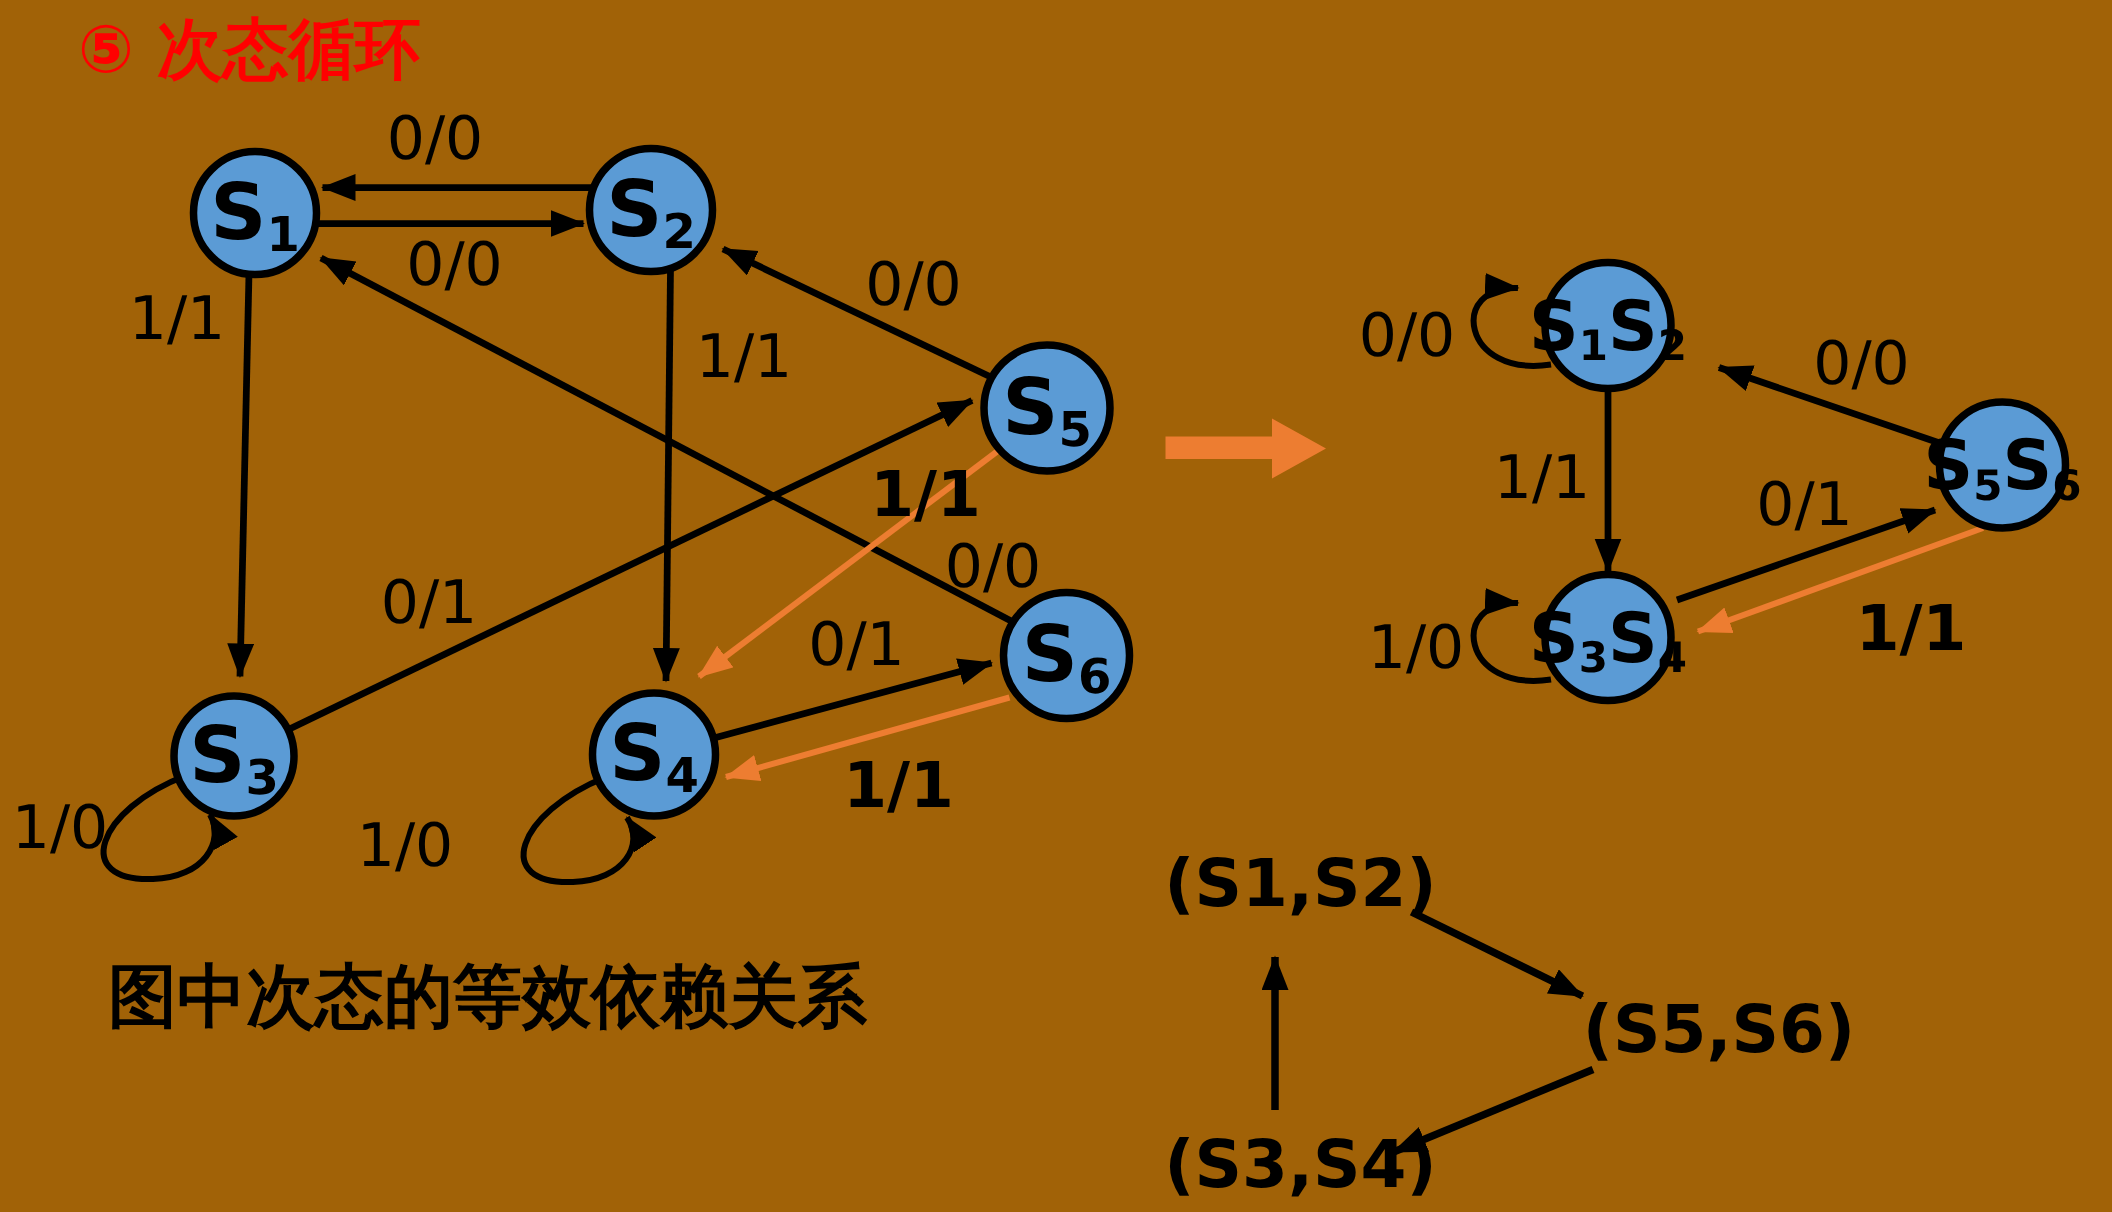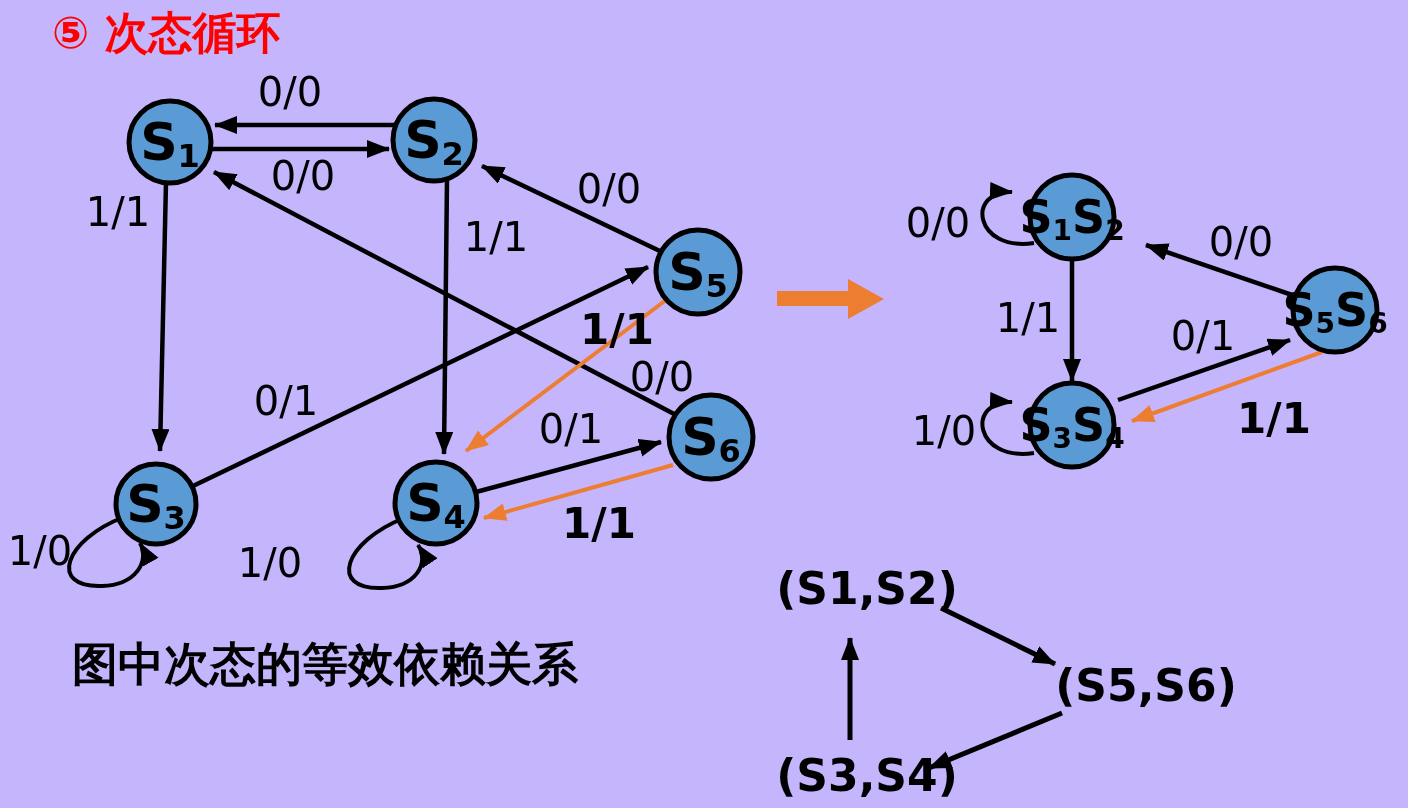--- a/index.html
+++ b/index.html
@@ -1,16 +1,16 @@
 <!DOCTYPE html>
 <html><head>
 <meta charset="utf-8">
 <style>
   html, body { margin: 0; padding: 0; background: #ffffff; }
-  .canvas-wrap { width: 1408px; height: 808px; position: relative; background: #c4b5fd; }
+  .canvas-wrap { width: 1408px; height: 808px; position: relative; background: #a16207; }
   svg { display: block; font-family: "DejaVu Sans", "Liberation Sans", sans-serif; }
   .edge   { stroke: #000; stroke-width: 4.5; fill: none; }
   .edge-o { stroke: #ED7D31; stroke-width: 4; fill: none; }
   .loop   { stroke: #000; stroke-width: 4; fill: none; }
   .node   { fill: #5B9BD5; stroke: #000; stroke-width: 5; }
   .nlbl   { font-weight: bold; fill: #000; text-anchor: middle; }
   .nmain  { font-size: 52px; }
   .nsub   { font-size: 32px; }
   .nmain2 { font-size: 46px; }
   .nsub2  { font-size: 28px; }

